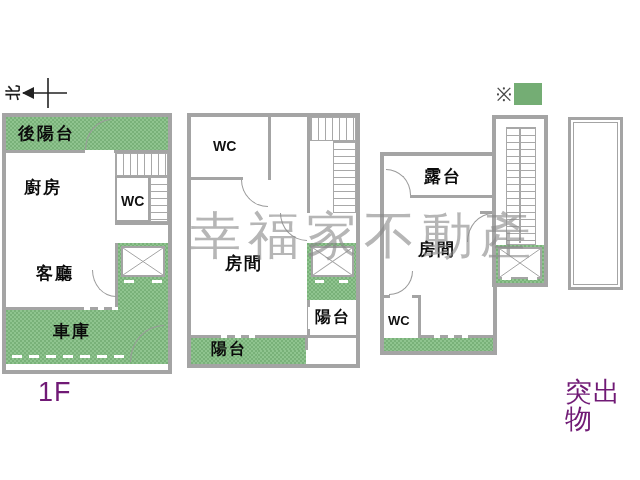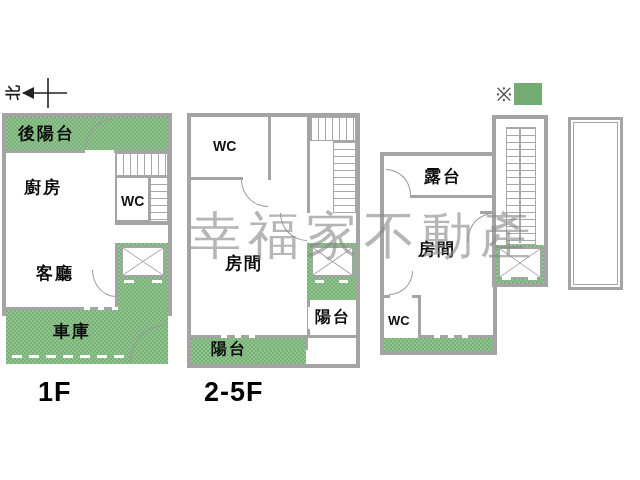--- a/index.html
+++ b/index.html
@@ -23,21 +23,21 @@
   .arc-tr{border-top:1.5px solid #9a9a9a;border-right:1.5px solid #9a9a9a;border-top-right-radius:100% 100%;}
   .arc-bl{border-bottom:1.5px solid #9a9a9a;border-left:1.5px solid #9a9a9a;border-bottom-left-radius:100% 100%;}
   .arc-br{border-bottom:1.5px solid #9a9a9a;border-right:1.5px solid #9a9a9a;border-bottom-right-radius:100% 100%;}
   .elev-box{position:absolute;background:#fff;border:2px solid #a4a4a4;box-sizing:border-box;}
   .elev-box svg{display:block;width:100%;height:100%;}
   .wdash{position:absolute;height:3px;
          background-image:repeating-linear-gradient(90deg,#a4a4a4 0 8px,#fff 8px 14px);}
   .gdash{position:absolute;height:3px;
          background-image:repeating-linear-gradient(90deg,#fff 0 10px,transparent 10px 17px);}
   .note{position:absolute;font-size:19px;font-weight:500;color:#4a4a4a;letter-spacing:1px;line-height:22px;}
-  .floor-name{position:absolute;font-size:27px;font-weight:700;color:#000000;letter-spacing:1px;line-height:1;}
+  .floor-name{position:absolute;font-size:27px;font-weight:400;color:#701a75;letter-spacing:1px;line-height:1;}
   .watermark{position:absolute;font-size:51px;font-weight:400;color:#8a8a8a;opacity:.62;
              letter-spacing:7px;line-height:1;z-index:50;white-space:nowrap;margin-left:44px;}
   .swatch{position:absolute;background:#74ad74;}
   .compass-char{position:absolute;font-size:15px;font-weight:700;color:#1a1a1a;transform:rotate(-90deg);line-height:1;}
 </style>
 </head>
 <body>
 
 <div class="canvas">
 
@@ -46,21 +46,21 @@
     <svg width="66" height="38">
       <line x1="18" y1="19" x2="62" y2="19" stroke="#222" stroke-width="1.6"></line>
       <polygon points="17,19 29,13 29,25" fill="#222"></polygon>
       <line x1="43" y1="4" x2="43" y2="34" stroke="#222" stroke-width="1.6"></line>
     </svg>
   </div>
 
   <div class="note" style="left:496px;top:84px;">※</div>
   <div class="swatch" style="left:514px;top:83px;width:28px;height:22px;"></div>
 
-  <div class="plan" style="left:2px;top:113px;width:170px;height:203px;">
+  <div class="plan" style="left:2px;top:113px;width:170px;height:261px;">
 
     <div class="green" style="left:0;top:0;width:162px;height:33px;"></div>
     <div class="room-label" style="left:12px;top:8px;">後陽台</div>
     <div class="wall" style="left:0;top:33px;width:79px;height:3px;"></div>
     <div class="wall" style="left:108px;top:33px;width:54px;height:3px;"></div>
     <div class="arc arc-tl" style="left:79px;top:2px;width:27px;height:31px;"></div>
 
     <div class="room-label" style="left:18px;top:62px;">廚房</div>
 
     <div class="treads-x" style="left:109px;top:36px;width:53px;height:23px;"></div>
@@ -164,15 +164,15 @@
     <div class="a" style="left:32px;top:158px;width:9px;height:3px;background:#fff;"></div>
   </div>
 
   <div class="a" style="left:568px;top:117px;width:55px;height:173px;background:#fff;
        border:3px solid #a4a4a4;box-sizing:border-box;
        box-shadow:inset 0 0 0 2px #fff, inset 0 0 0 3px #a4a4a4;"></div>
 
   <div class="watermark" style="left:146px;top:210px;">幸福家不動產</div>
 
   <div class="floor-name" style="left:38px;top:379px;">1F</div>
-  <div class="floor-name" style="left:204px;top:379px;">2-5F</div>
+  <div class="floor-name" style="left:565px;top:379px;">突出物</div>
 
 </div>
 
 </body></html>

